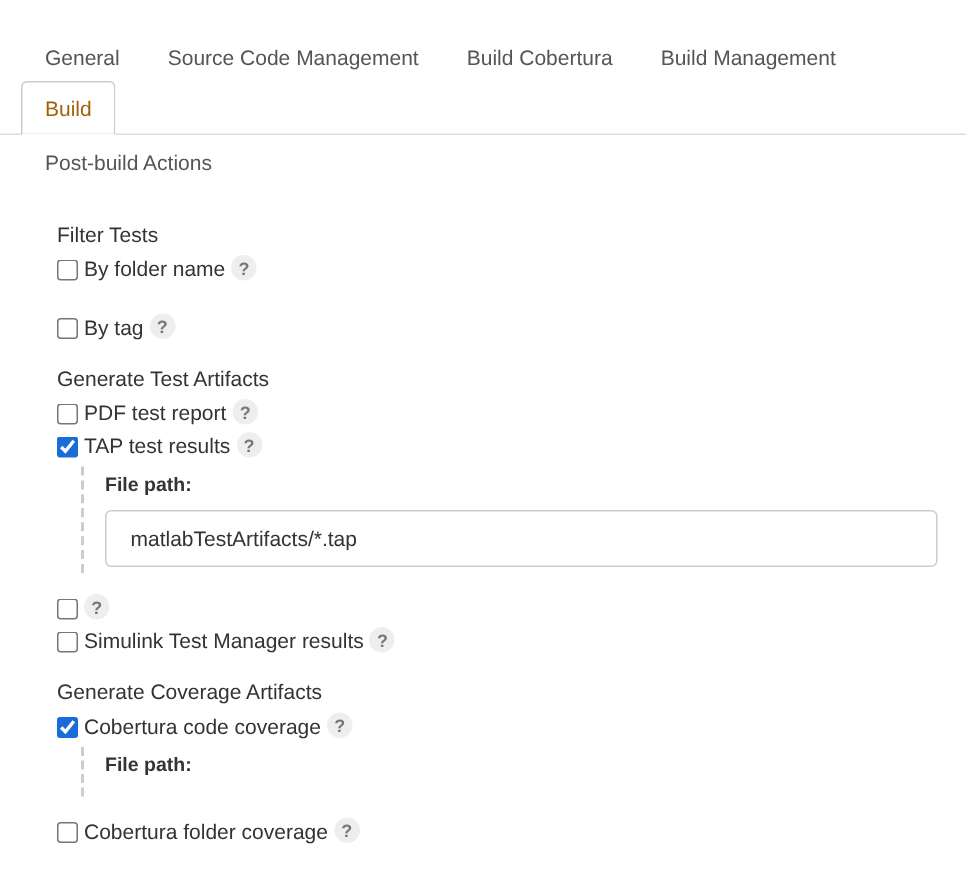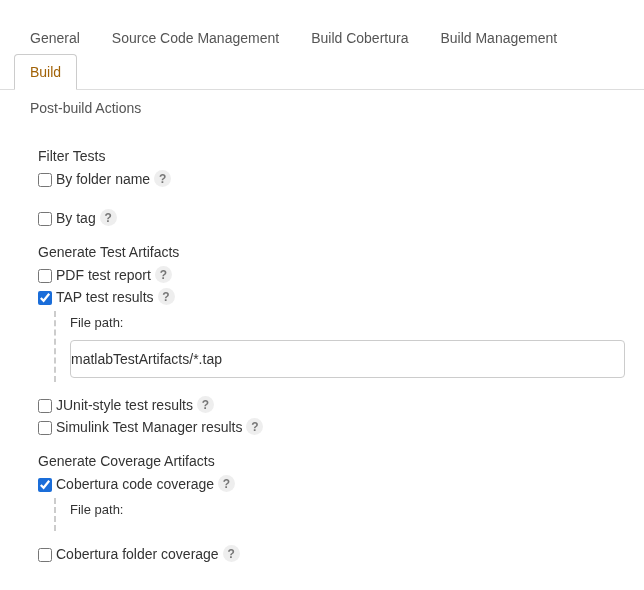--- a/index.html
+++ b/index.html
@@ -9,22 +9,22 @@
 .tab.active{border:1px solid #ccc;border-bottom:1px solid #fff;border-radius:4px 4px 0 0;font-weight:400;color:#a16207}
 .tabs-row2{padding-top:0;padding-bottom:6px;border-bottom:none}
 .content{padding:18px 14px 14px 38px}
 .section-title{font-weight:400;font-size:14px;margin:18px 0 6px}
 .section-title:first-child{margin-top:0}
 .row{display:flex;align-items:flex-end;gap:4px;margin:5px 0}
 .cb{width:14px;height:14px;cursor:pointer;accent-color:#1a6dd9}
 .lbl{font-size:14px;color:#333}
 .help{display:inline-flex;align-items:center;justify-content:center;width:17px;height:17px;border-radius:50%;background:#eee;color:#777;font-size:12px;cursor:pointer;font-weight:700}
 .expand{margin:6px 0 14px 16px;border-left:2px dashed #ccc;padding:4px 0 4px 14px}
-.fp-label{font-weight:400;font-size:13px;margin-bottom:10px}
-.input{width:555px;padding:10px 0;border:1px solid #ccc;border-radius:4px;font-size:14px;color:#333;font-family:inherit}
+.fp-label{font-weight:700;font-size:13px;margin-bottom:10px}
+.input{width:555px;padding:10px 16px;border:1px solid #ccc;border-radius:4px;font-size:14px;color:#333;font-family:inherit}
 </style>
 </head>
 <body>
 
 <div class="tabs">
   <div class="tab">General</div>
   <div class="tab">Source Code Management</div>
   <div class="tab">Build Cobertura</div>
   <div class="tab">Build Management</div>
   <div class="tab active">Build</div>
@@ -65,21 +65,20 @@
     <span class="help">?</span>
   </div>
 
   <div class="expand">
     <div class="fp-label">File path:</div>
     <input type="text" class="input" value="matlabTestArtifacts/*.tap" style="">
   </div>
 
   <div class="row">
     <input type="checkbox" class="cb" style="">
-    <span class="lbl">JUnit-style test results</span>
     <span class="help">?</span>
   </div>
 
   <div class="row">
     <input type="checkbox" class="cb" style="">
     <span class="lbl">Simulink Test Manager results</span>
     <span class="help">?</span>
   </div>
 
   <div class="section-title">Generate Coverage Artifacts</div>

